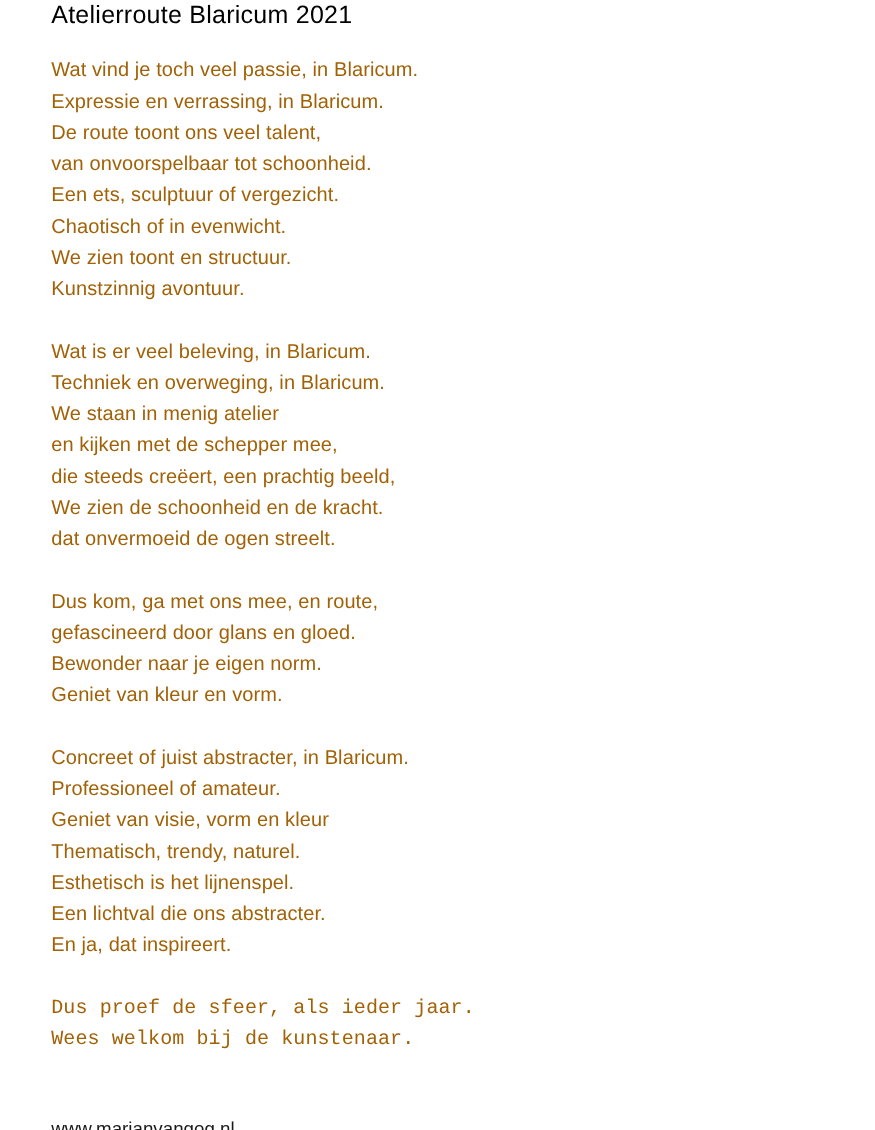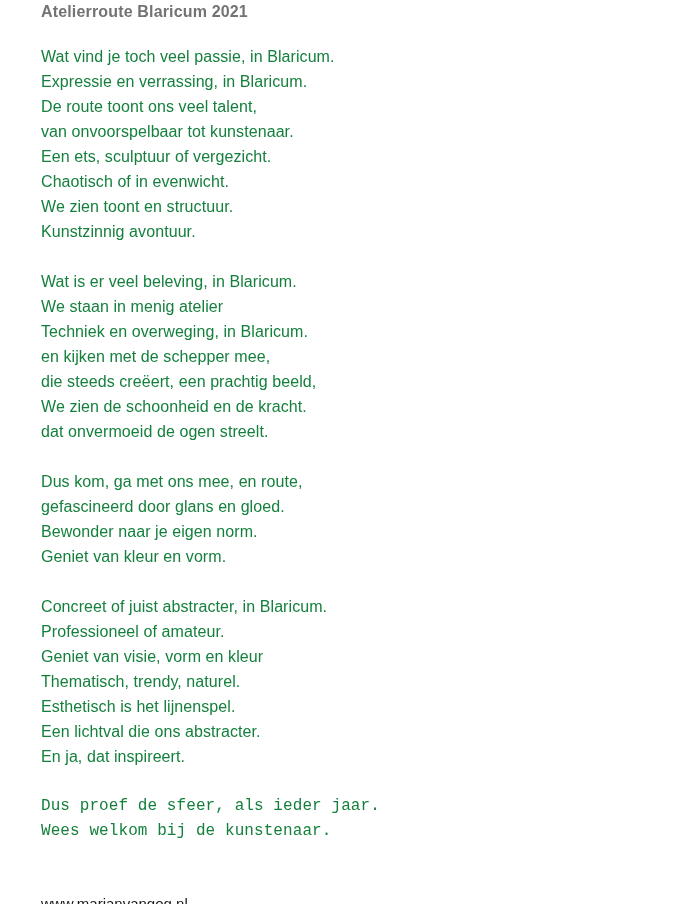--- a/index.html
+++ b/index.html
@@ -20,45 +20,45 @@
     width: 700px;
     height: 904px;
     background: #ffffff;
     box-sizing: border-box;
     padding: 0;
   }
   .doc-title {
     position: absolute;
     left: 41px;
     top: 2px;
-    font-size: 16px;
-    font-weight: bold;
+    font-size: 20px;
+    font-weight: normal;
     letter-spacing: 0.01em;
     line-height: 20px;
     white-space: pre;
-    color: #737373;
+    color: #000000;
   }
   .poem {
     position: absolute;
     left: 41px;
     top: 44px;
     width: 620px;
   }
   .stanza {
     margin: 0 0 25px 0;
   }
   .stanza:last-child {
     margin-bottom: 0;
     font-family: Liberation Mono, monospace;
   }
   .line {
     font-size: 16px;
     line-height: 25px;
     white-space: pre;
-    color: #15803d;
+    color: #a16207;
     letter-spacing: 0.005em;
   }
   .footer-url {
     position: absolute;
     left: 41px;
     top: 893px;
     font-size: 15px;
     line-height: 22px;
     white-space: pre;
     color: #1a1a1a;
@@ -69,30 +69,30 @@
 
 <div class="page">
 
   <div class="doc-title">Atelierroute Blaricum 2021</div>
 
   <div class="poem">
       <div class="stanza">
         <div class="line">Wat vind je toch veel passie, in Blaricum.</div>
         <div class="line">Expressie en verrassing, in Blaricum.</div>
         <div class="line">De route toont ons veel talent,</div>
-        <div class="line">van onvoorspelbaar tot kunstenaar.</div>
+        <div class="line">van onvoorspelbaar tot schoonheid.</div>
         <div class="line">Een ets, sculptuur of vergezicht.</div>
         <div class="line">Chaotisch of in evenwicht.</div>
         <div class="line">We zien toont en structuur.</div>
         <div class="line">Kunstzinnig avontuur.</div>
       </div>
       <div class="stanza">
         <div class="line">Wat is er veel beleving, in Blaricum.</div>
+        <div class="line">Techniek en overweging, in Blaricum.</div>
         <div class="line">We staan in menig atelier</div>
-        <div class="line">Techniek en overweging, in Blaricum.</div>
         <div class="line">en kijken met de schepper mee,</div>
         <div class="line">die steeds creëert, een prachtig beeld,</div>
         <div class="line">We zien de schoonheid en de kracht.</div>
         <div class="line">dat onvermoeid de ogen streelt.</div>
       </div>
       <div class="stanza">
         <div class="line">Dus kom, ga met ons mee, en route,</div>
         <div class="line">gefascineerd door glans en gloed.</div>
         <div class="line">Bewonder naar je eigen norm.</div>
         <div class="line">Geniet van kleur en vorm.</div>

